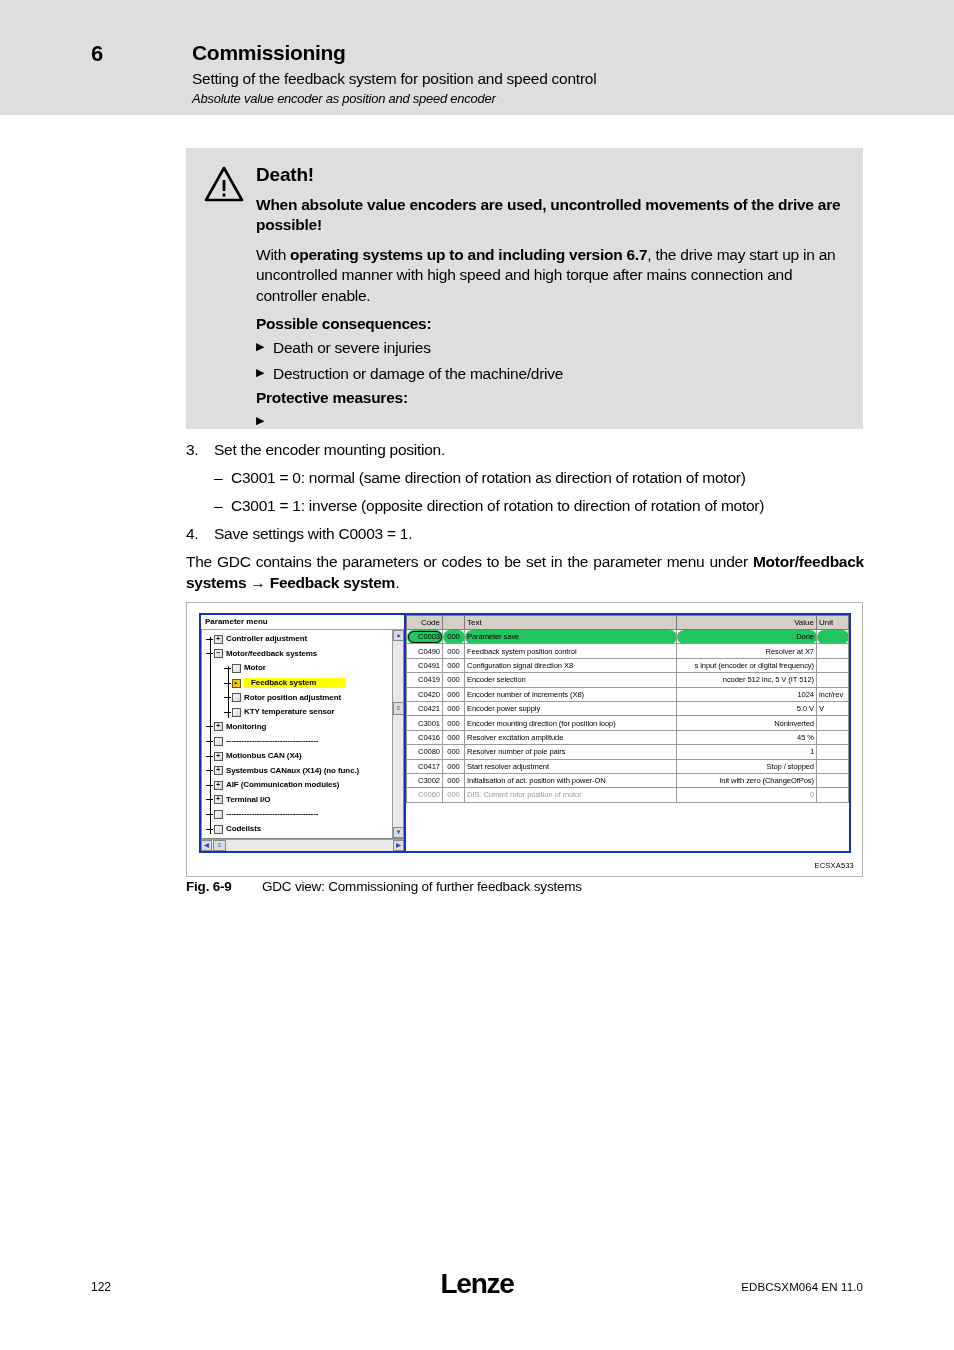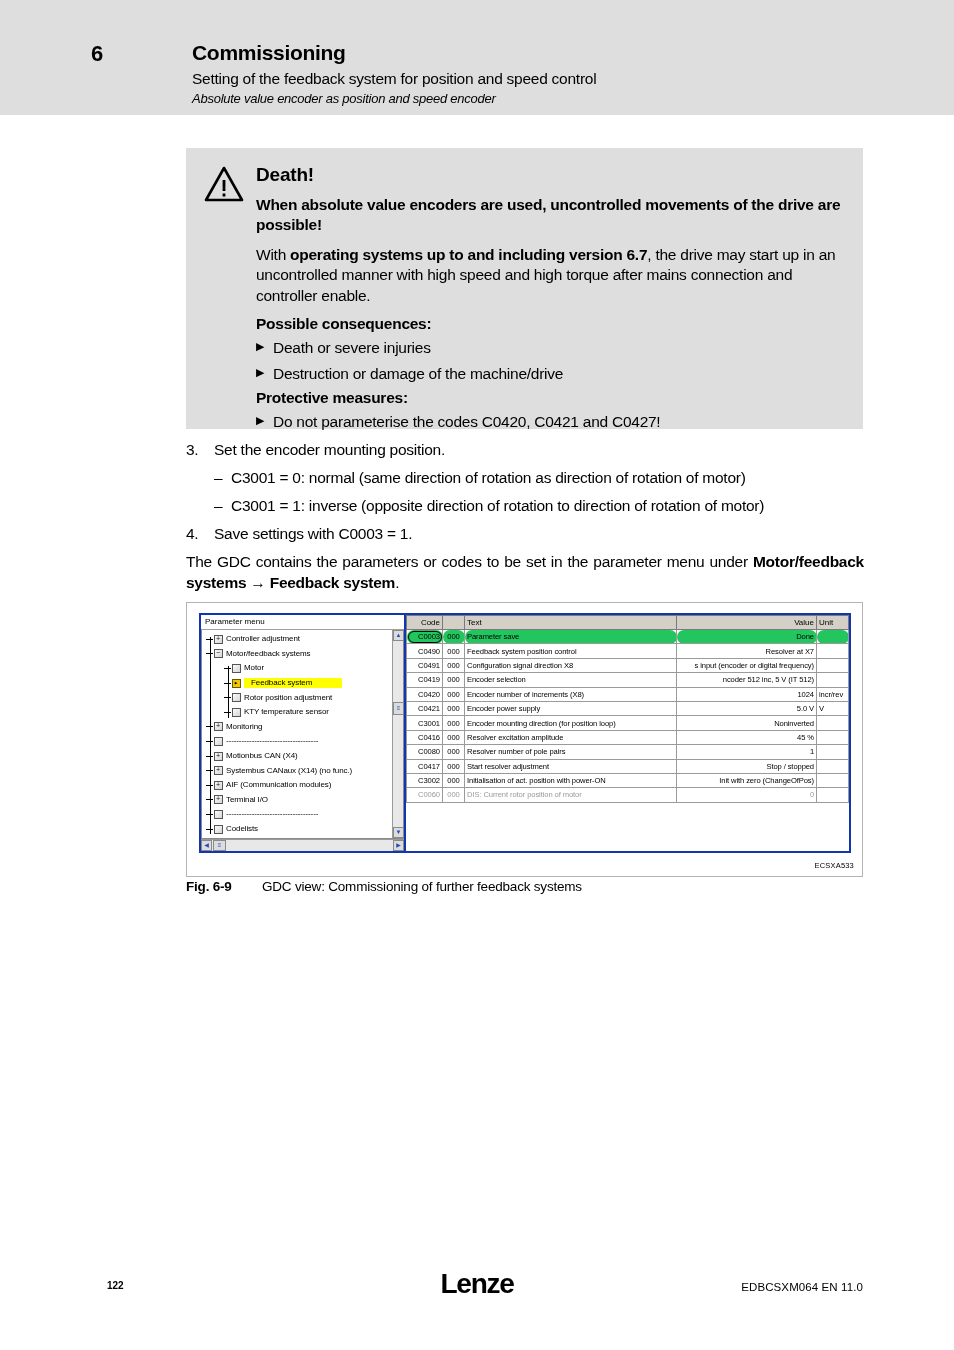--- a/index.html
+++ b/index.html
@@ -166,20 +166,21 @@
 
   
   .tree-pane {
     width: 205px;
     border-right: 2px solid #1336b0;
     box-sizing: border-box;
     position: relative;
     background: #ffffff;
     display: flex;
     flex-direction: column;
+    font-weight: bold;
   }
   .tree-header {
     height: 15px;
     background: #ffffff;
     border-bottom: 1px solid #a0a0a0;
     font-size: 8px;
     padding: 2px 0 0 4px;
     box-sizing: border-box;
     color: #000;
   }
@@ -370,23 +371,23 @@
   }
   .fig-caption .fid {
     display: inline-block;
     width: 76px;
     font-weight: bold;
   }
 
   
   .footer-page {
     position: absolute;
-    left: 107px; top: 1280px;
-    font-size: 10px;
-    font-weight: bold;
+    left: 91px; top: 1280px;
+    font-size: 12px;
+    font-weight: normal;
   }
   .footer-logo {
     position: absolute;
     left: 0; right: 0; top: 1268px;
     text-align: center;
     font-size: 28px;
     font-weight: bold;
     letter-spacing: -1.3px;
   }
   .footer-doc {
@@ -414,21 +415,21 @@
     </svg>
   </div>
   <div class="danger-body">
     <div class="danger-title">Death!</div>
     <div class="danger-bold">When absolute value encoders are used, uncontrolled movements of the drive are possible!</div>
     <div class="danger-para"><span>With </span><b>operating systems up to and including version 6.7</b><span>, the drive may start up in an uncontrolled manner with high speed and high torque after mains connection and controller enable.</span></div>
     <div class="danger-sub">Possible consequences:</div>
     <div class="danger-bullet"><span class="tri">▶</span><span>Death or severe injuries</span></div>
     <div class="danger-bullet"><span class="tri">▶</span><span>Destruction or damage of the machine/drive</span></div>
     <div class="danger-sub">Protective measures:</div>
-    <div class="danger-bullet"><span class="tri">▶</span><span>Do not parameterise the codes C0420, C0421 and C0427!</span></div>
+    <div class="danger-bullet"><span class="tri">▶</span></div>
   </div>
 </div>
 
 <div class="steps">
   <div class="step-row"><span class="num">3.</span><span>Set the encoder mounting position.</span></div>
   <div class="sub-row"><span class="dash">–</span><span>C3001 = 0: normal (same direction of rotation as direction of rotation of motor)</span></div>
   <div class="sub-row"><span class="dash">–</span><span>C3001 = 1: inverse (opposite direction of rotation to direction of rotation of motor)</span></div>
   <div class="step-row"><span class="num">4.</span><span>Save settings with C0003 = 1.</span></div>
 </div>
 

